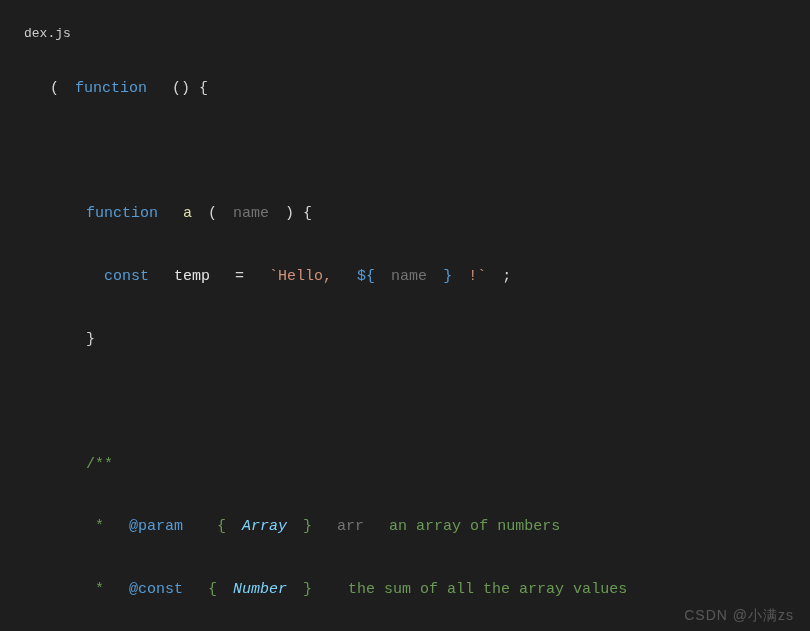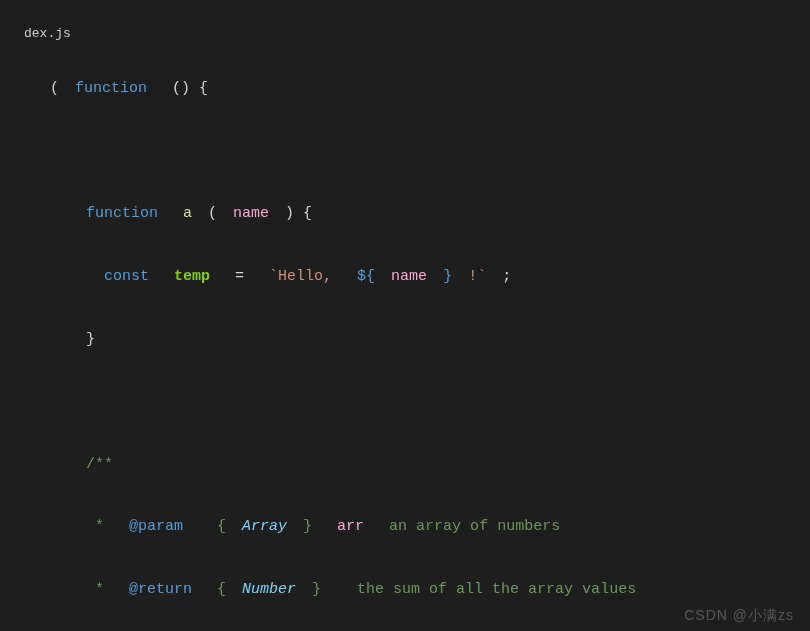--- a/index.html
+++ b/index.html
@@ -26,22 +26,22 @@
   .editor {
     padding:8px 0 0 18px;
     line-height:23.3px;
     white-space:pre;
     position:relative;
     font-size:15px;
   }
   .tok-kw { color:#569cd6;margin-top:35px; }
   .tok-kw2 { color:#c586c0; }
   .tok-fn { color:#dcdcaa; }
-  .tok-var { color:#f9a8d4; }
-  .tok-const { color:#84cc16;font-weight:bold; }
+  .tok-var { color:#737373; }
+  .tok-const { color:#e5e5e5; }
   .tok-str { color:#ce9178; }
   .tok-punct { color:#d4d4d4; }
   .tok-comment { color:#6a9955; }
   .tok-doctype { color:#7dd3fc;font-style:italic; }
   .code-line { display:block; position:relative; }
   .watermark {
     position:absolute;
     right:16px;
     bottom:6px;
     color:rgba(255,255,255,0.25);
@@ -59,21 +59,21 @@
 
 <div class="editor">
 <span class="code-line"><span class="tok-punct">(</span><span class="tok-kw">function</span><span class="tok-punct"> () {</span></span>
 <span class="code-line"><span></span> </span>
 <span class="code-line">    <span class="tok-kw">function</span> <span class="tok-fn">a</span><span class="tok-punct">(</span><span class="tok-var">name</span><span class="tok-punct">) {</span></span>
 <span class="code-line">      <span class="tok-kw">const</span> <span class="tok-const">temp</span><span class="tok-punct"> = </span><span class="tok-str">`Hello, </span><span class="tok-kw">${</span><span class="tok-var">name</span><span class="tok-kw">}</span><span class="tok-str">!`</span><span class="tok-punct">;</span></span>
 <span class="code-line">    <span class="tok-punct">}</span></span>
 <span class="code-line"><span></span> </span>
 <span class="code-line">    <span class="tok-comment">/**</span></span>
 <span class="code-line">    <span class="tok-comment"> * </span><span class="tok-kw">@param</span><span class="tok-comment">  {</span><span class="tok-doctype">Array</span><span class="tok-comment">} </span><span class="tok-var">arr</span><span class="tok-comment"> an array of numbers</span></span>
-<span class="code-line">    <span class="tok-comment"> * </span><span class="tok-kw">@return</span><span class="tok-comment"> {</span><span class="tok-doctype">Number</span><span class="tok-comment">}    the sum of all the array values</span></span>
+<span class="code-line">    <span class="tok-comment"> * </span><span class="tok-kw">@const</span><span class="tok-comment"> {</span><span class="tok-doctype">Number</span><span class="tok-comment">}    the sum of all the array values</span></span>
 <span class="code-line">    <span class="tok-comment"> */</span></span>
 
 
 
 
 
 
 
 
 

